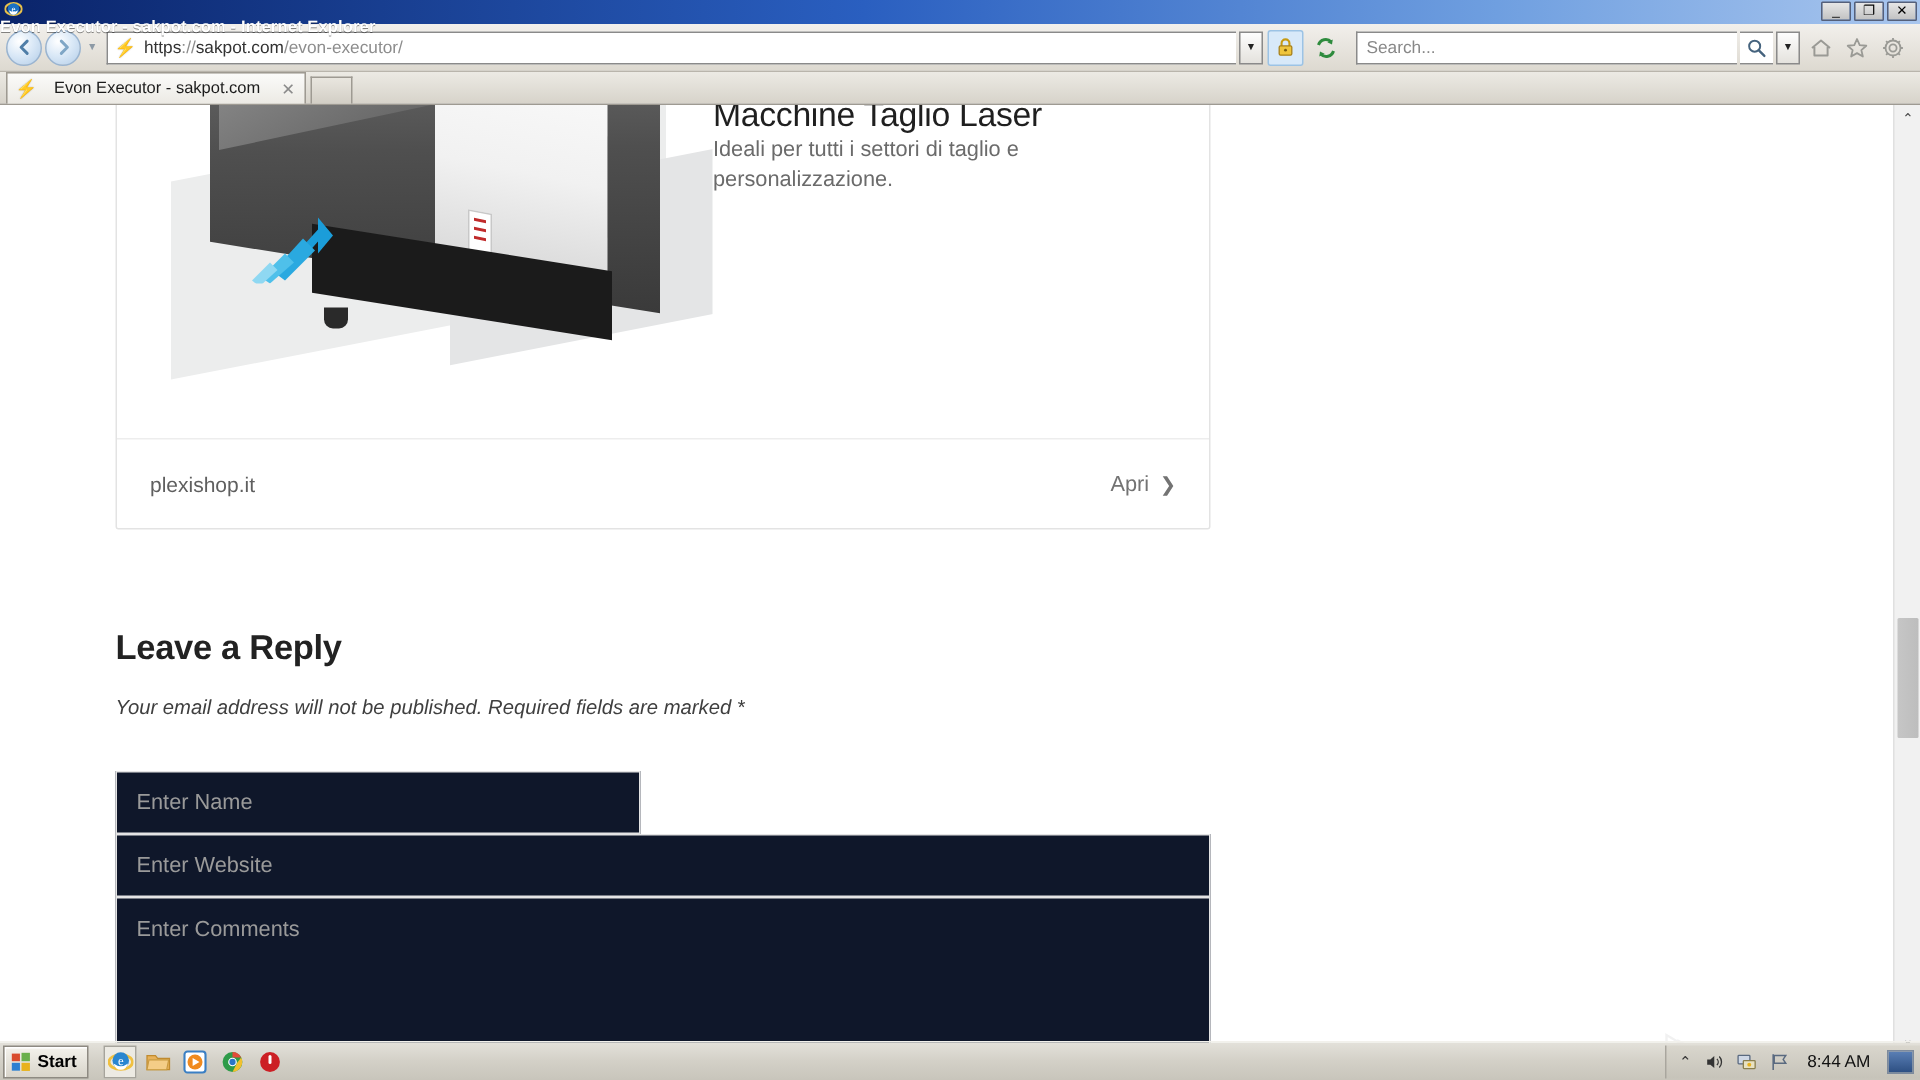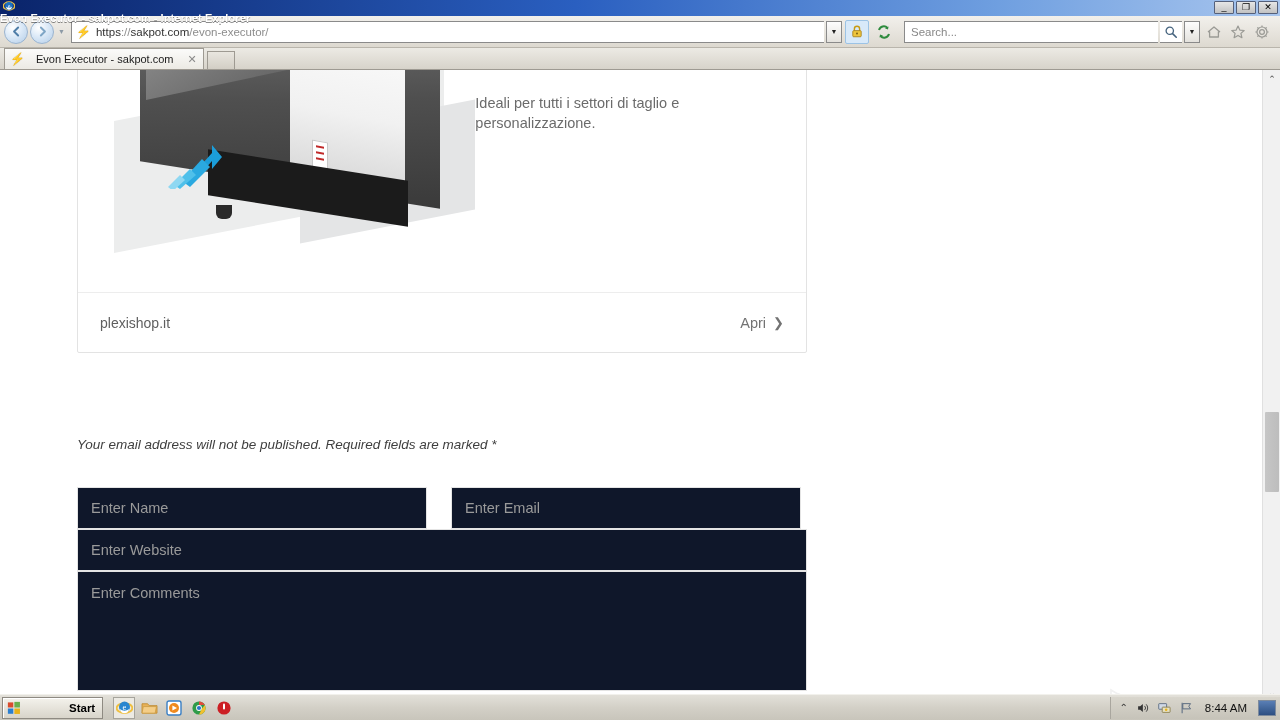--- a/index.html
+++ b/index.html
@@ -252,21 +252,20 @@
     opacity:.92;
   }
   .ad-arrow { position: absolute; left: 88px; top: 160px; }
 
   .ad-text { flex: 1 1 auto; padding: 82px 24px 0 0; }
   .ad-head {
     font-size: 22.5px; color: #1f1f1f; font-weight: 400;
     letter-spacing: -0.2px; line-height: 1.2;
   }
   .ad-sub {
-    margin-top: 30px;
     font-size: 14.5px; color: #6b6b6b; line-height: 1.38;
   }
   .ad-foot {
     height: 60px;
     border-top: 1px solid #ededed;
     display: flex; align-items: center;
     padding: 0 22px;
   }
   .ad-domain { font-size: 14px; color: #5f5f5f; }
   .ad-open {
@@ -344,21 +343,21 @@
     display: flex; align-items: center;
   }
   .start {
     height: 22px; margin-left: 2px;
     background: linear-gradient(to bottom,#f4f2ec,#d8d4ca);
     border: 1px solid #8e8a82;
     display: flex; align-items: center; gap: 4px;
     padding: 0 7px 0 4px;
     box-shadow: inset 1px 1px 0 #fff;
   }
-  .start-label { font-size: 11.5px; font-weight: bold; color: #000; margin-left: 44px; }
+  .start-label { font-size: 11.5px; font-weight: bold; color: #000; }
   .qlaunch { display: flex; align-items: center; gap: 3px; margin-left: 10px; }
   .ql { width: 22px; height: 22px; display:flex;align-items:center;justify-content:center; }
   .ql.active { border: 1px solid #a6a49c; background: #eceae3; }
   .tray {
     margin-left: auto; display: flex; align-items: center; gap: 7px;
     height: 22px; padding: 0 4px 0 8px;
     background: linear-gradient(to bottom,#d9d6cd,#c6c3b9);
     border-left: 1px solid #a9a69e;
   }
   .tray-time { font-size: 11.5px; color: #111; padding: 0 4px; }
@@ -493,41 +492,40 @@
           <div class="ad-arrow">
             <svg width="66" height="48" viewBox="0 0 66 48">
               <path d="M26 34 L46 12 L46 4 L56 16 L46 28 L46 20 L30 38 Z" fill="#1b9dd9"></path>
               <path d="M16 40 L36 18 L44 26 L24 46 Z" fill="#2aa9e0"></path>
               <path d="M8 44 L24 28 L30 34 L14 48 Z" fill="#4fc0ea"></path>
               <path d="M2 46 L14 34 L19 39 L7 50 Z" fill="#8fd8f2"></path>
             </svg>
           </div>
         </div>
         <div class="ad-text">
+          <div class="ad-head">Macchine Taglio Laser</div>
           <div class="ad-sub">Ideali per tutti i settori di taglio e personalizzazione.</div>
         </div>
       </div>
       <div class="ad-foot">
         <span class="ad-domain">plexishop.it</span>
         <span class="ad-open">
           <span>Apri</span>
           <span class="chev">❯</span>
         </span>
       </div>
     </div>
 
     <div class="reply">
+      <h2>Leave a Reply</h2>
       <div class="reply-note">Your email address will not be published. Required fields are marked *</div>
 
       <div class="field-row">
         <div class="field half">
           <span>Enter Name</span>
-        </div>
-        <div class="field half">
-          <span>Enter Email</span>
         </div>
       </div>
 
       <div class="field full mt28">
         <span>Enter Website</span>
       </div>
 
       <div class="field full area mt28">
         <span>Enter Comments</span>
       </div>

